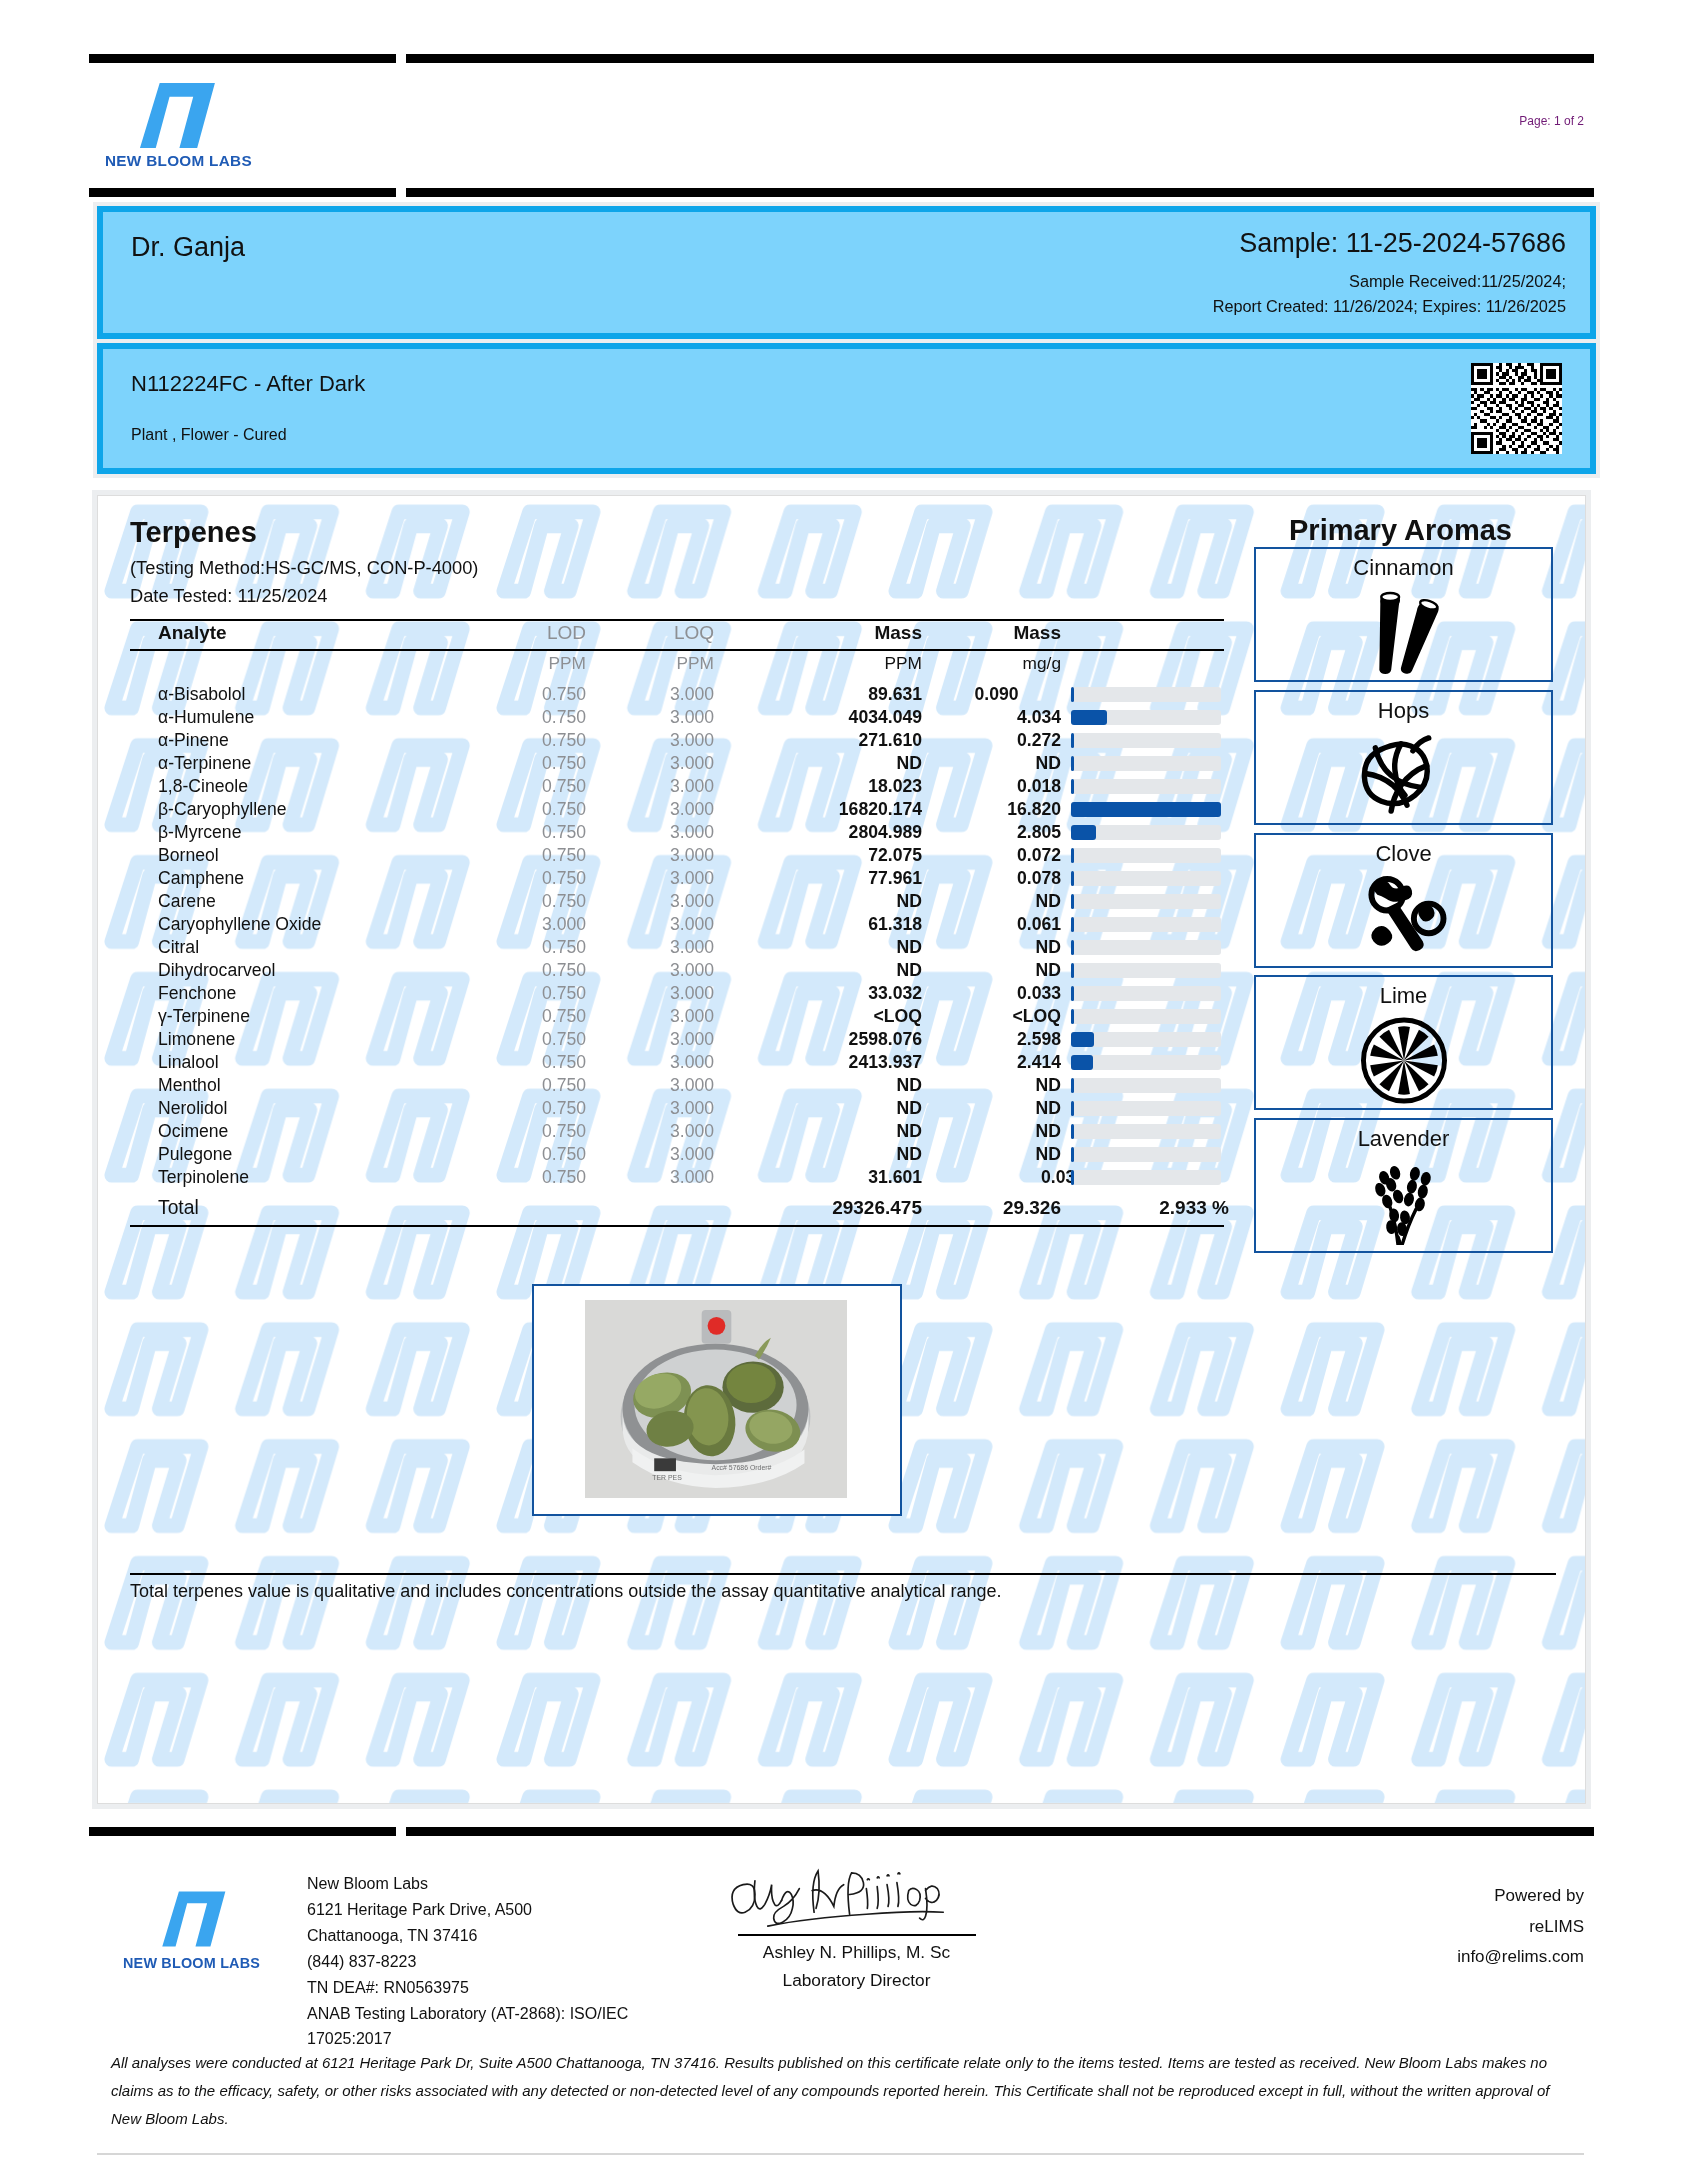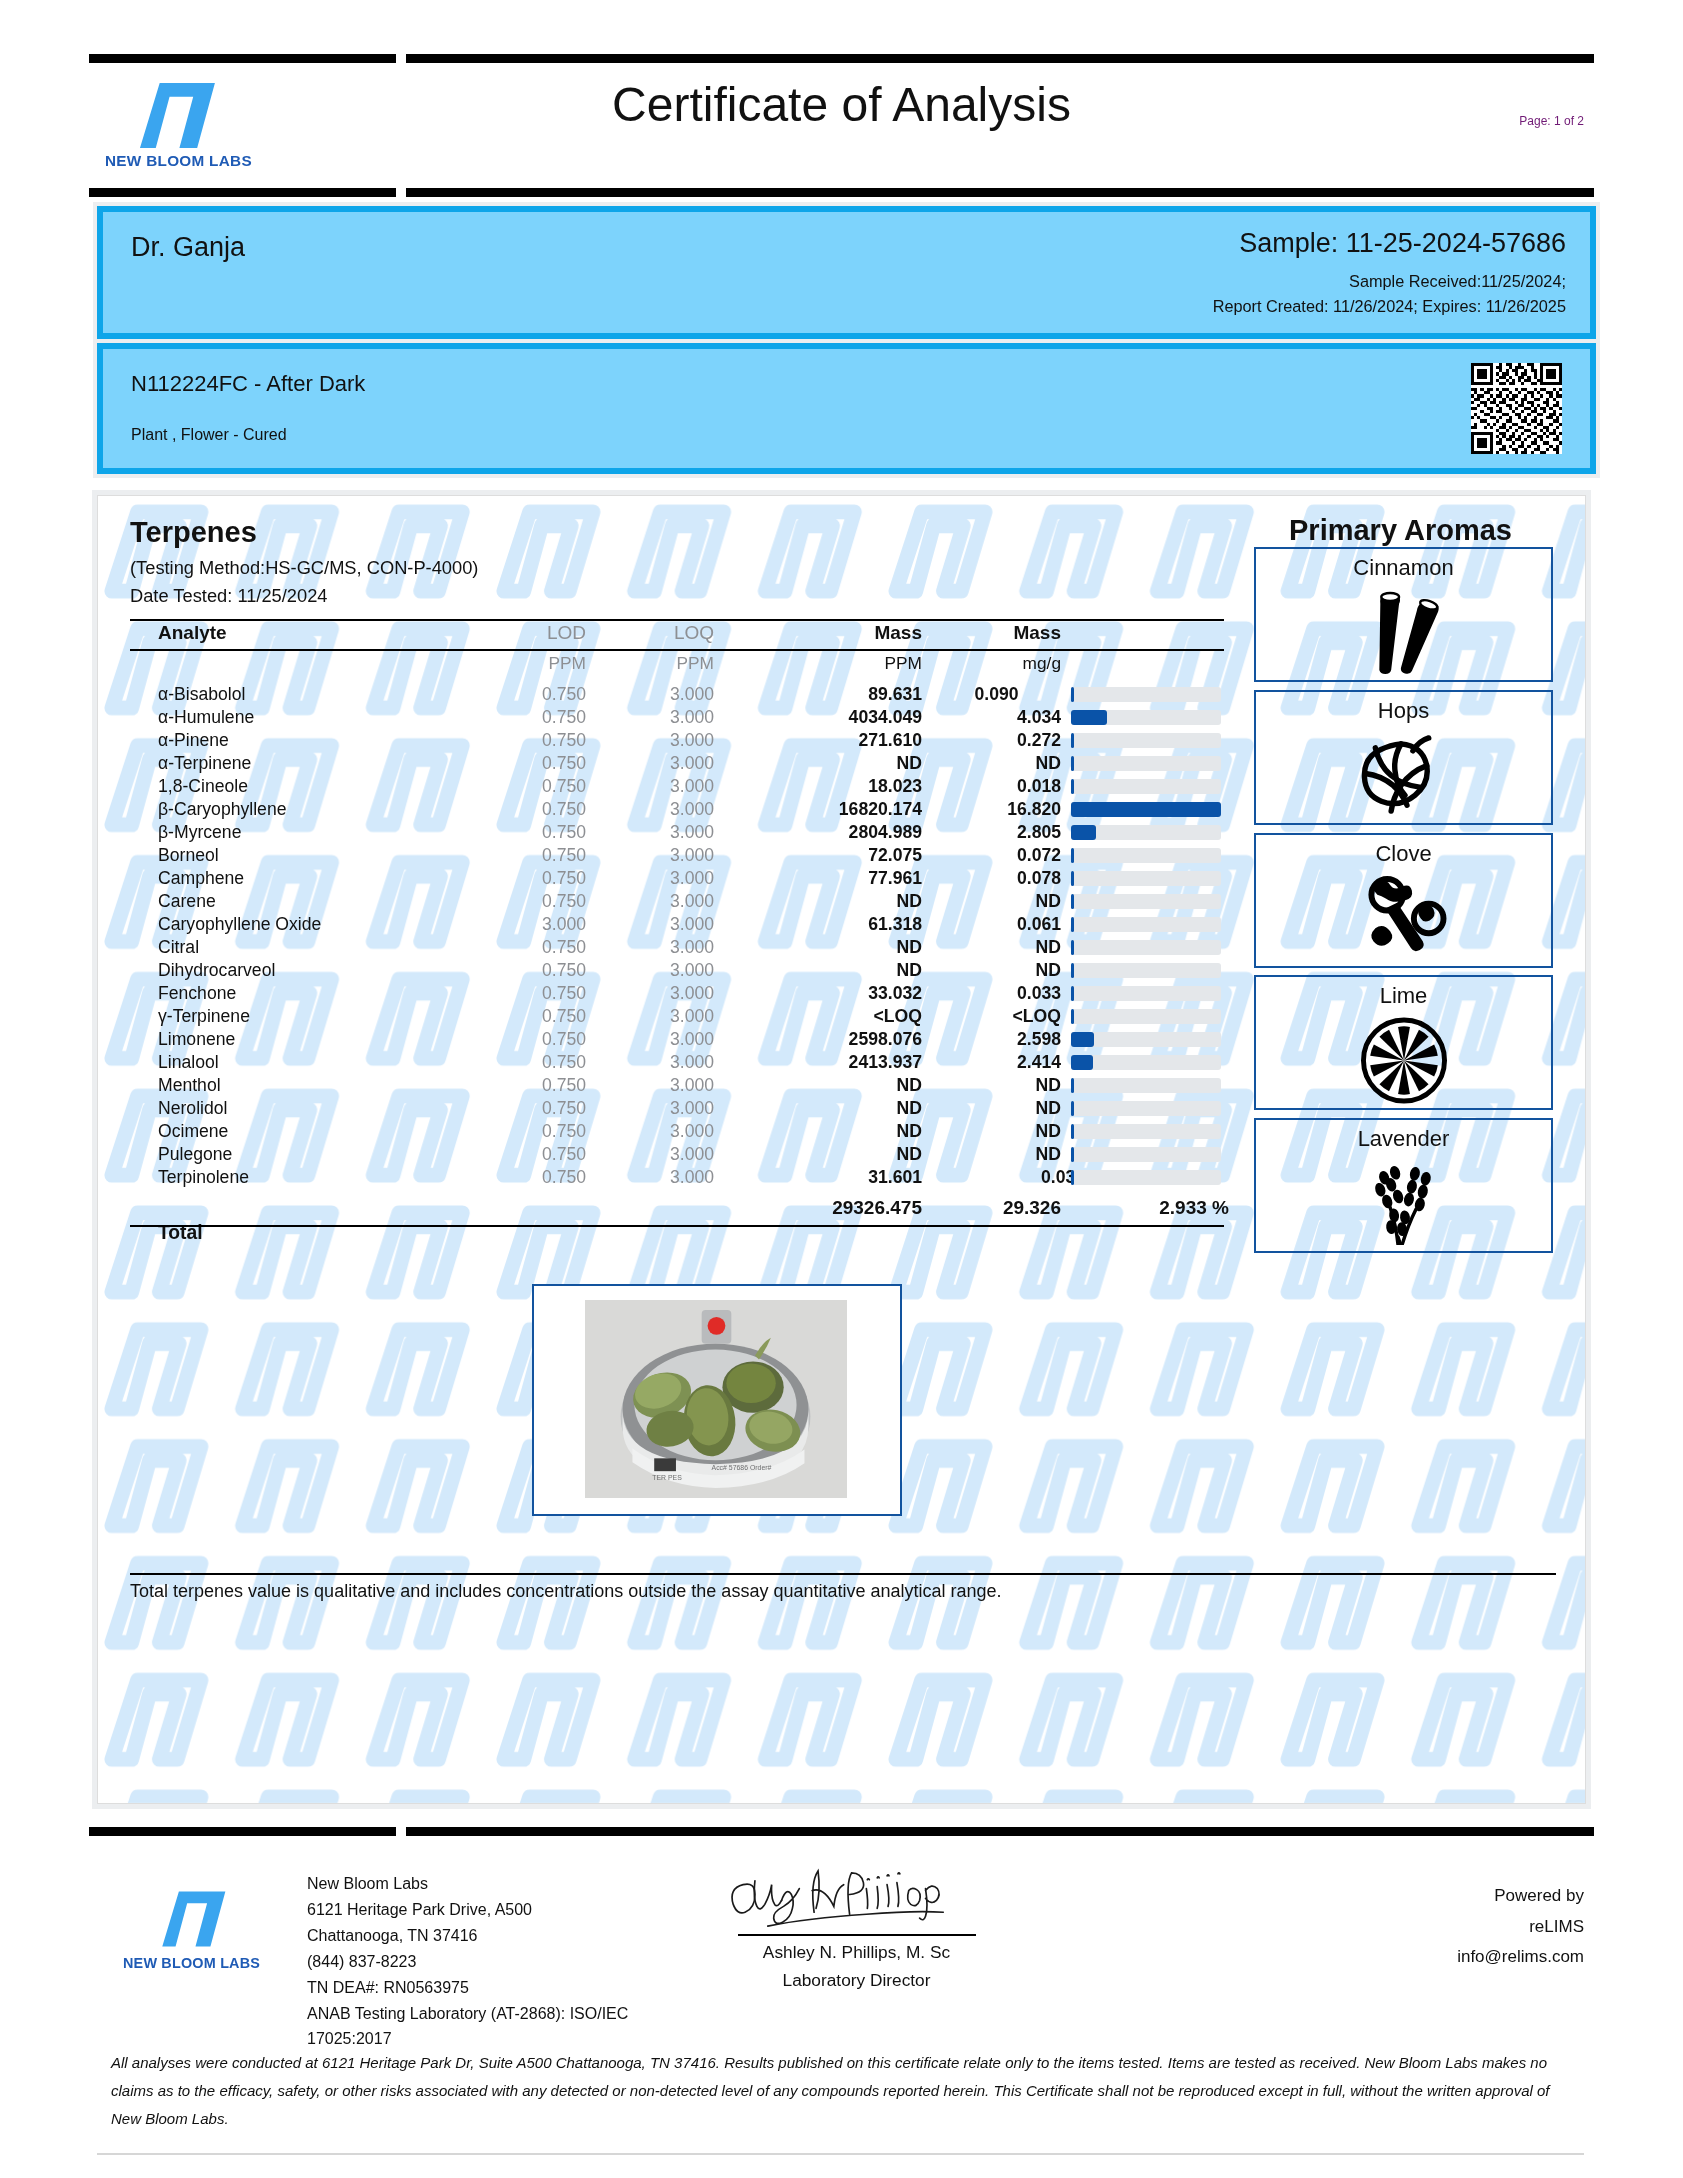--- a/index.html
+++ b/index.html
@@ -237,21 +237,21 @@
   }
 
   .total-row {
     position: absolute;
     left: 0;
     width: 1094px;
     height: 28px;
   }
   .total-label {
     position: absolute; left: 28px; top: 0;
-    font-size: 19.3px; font-weight: 700; color: #111; margin-top: 25px;
+    font-size: 19.3px; font-weight: 400; color: #111;
   }
   .total-num {
     position: absolute; top: 0;
     font-size: 19px; font-weight: 700; color: #111;
     text-align: right;
   }
   .total-pct {
     position: absolute; top: 0;
     font-size: 19px; font-weight: 700; color: #111;
     text-align: right;
@@ -398,21 +398,20 @@
   <div class="rule-black" style="left:89px; top:188px; width:1505px;"></div>
   <div class="rule-gap" style="left:396px; top:188px; height:9px;"></div>
 
   <div class="header">
     <div class="logo-mark">
       <svg width="99" height="71" viewBox="0 0 100 72">
         <path d="M16 72 L36 6 L92 6 L74 72 L56 72 L70 20 L46 20 L32 72 Z" fill="#3aa5ef"></path>
       </svg>
     </div>
     <div class="logo-text">NEW BLOOM LABS</div>
-    <div class="coa-title">Certificate of Analysis</div>
     <div class="page-num">Page: 1 of 2</div>
   </div>
 
   <div class="panel" id="client-panel">
     <div class="client-name">Dr. Ganja</div>
     <div class="sample-id">Sample: 11-25-2024-57686</div>
     <div class="sample-meta">
       <div>Sample Received:11/25/2024;</div>
       <div>Report Created: 11/26/2024; Expires: 11/26/2025</div>
     </div>

